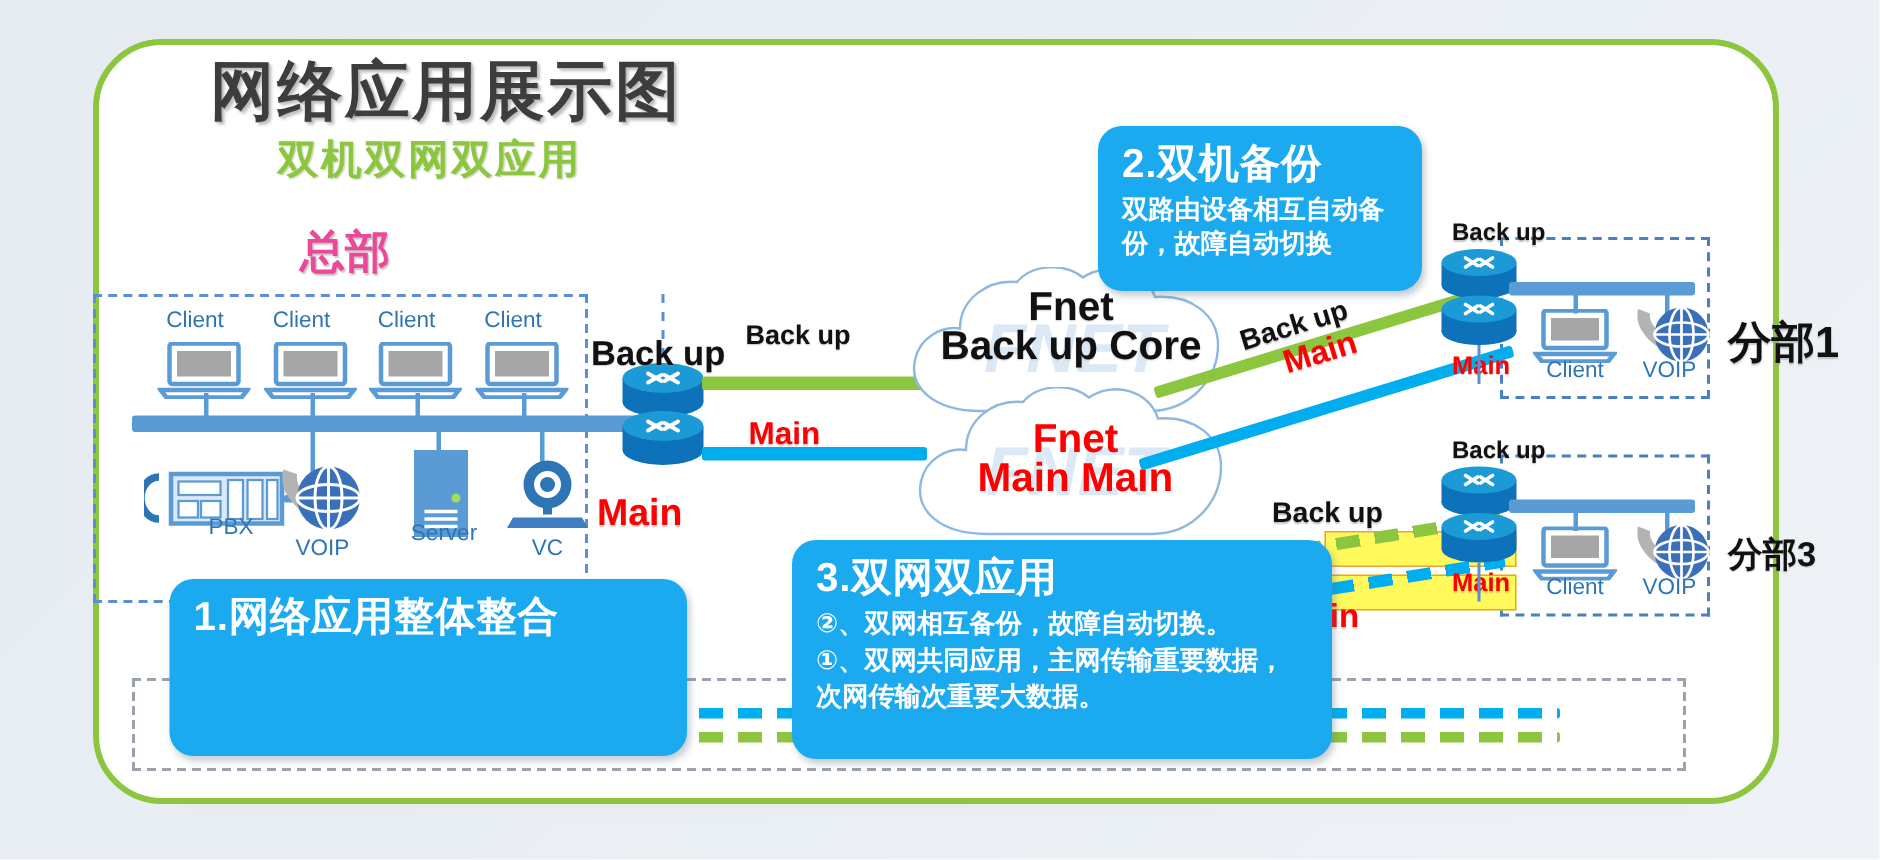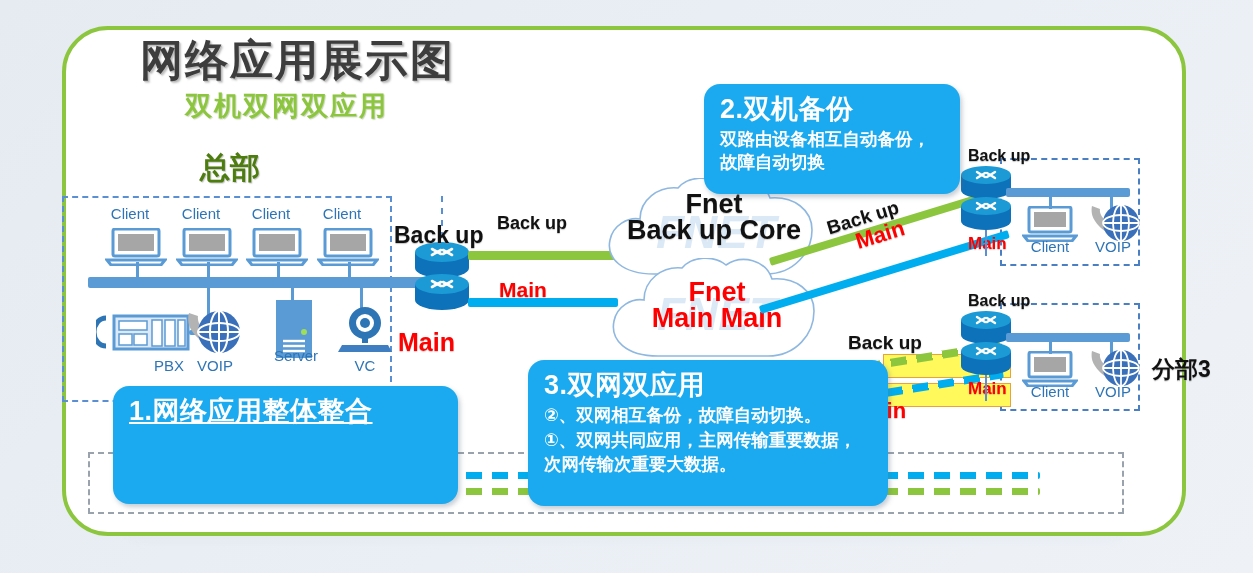--- a/index.html
+++ b/index.html
@@ -28,21 +28,21 @@
     color:#3d3d3d;letter-spacing:2px;
     text-shadow:1px 1px 0 #bdbdbd, 2px 2px 2px rgba(120,120,120,.45);
   }
   .title-sub{
     position:absolute;left:185px;top:88px;font-size:27px;font-weight:bold;
     color:#8CC63F;letter-spacing:2px;
     text-shadow:1px 1px 1px rgba(130,160,90,.45);
   }
   .hq-title{
     position:absolute;left:200px;top:148px;font-size:30px;font-weight:bold;
-    color:#4d7c0f;text-shadow:1px 1px 1px rgba(140,140,140,.5);
+    color:#ec4899;text-shadow:1px 1px 1px rgba(140,140,140,.5);
   }
 
   
   .hq-box{
     position:absolute;left:62px;top:196px;width:330px;height:206px;
     border:2px dashed #5b8fd4;box-sizing:border-box;
   }
   .bottom-box{
     position:absolute;left:88px;top:452px;width:1036px;height:62px;
     border:2px dashed #9aa2ad;box-sizing:border-box;
@@ -174,21 +174,21 @@
       <path d="M10 8 a12 14 0 0 0 0 28" fill="none" stroke="#2E75B6" stroke-width="5"></path>
       <rect x="18" y="6" width="74" height="33" fill="#dce9f7" stroke="#5b9bd5" stroke-width="3"></rect>
       <rect x="23" y="11" width="28" height="9" fill="#fff" stroke="#5b9bd5" stroke-width="1.5"></rect>
       <rect x="23" y="24" width="13" height="11" fill="#fff" stroke="#5b9bd5" stroke-width="1.5"></rect>
       <rect x="38" y="24" width="13" height="11" fill="#fff" stroke="#5b9bd5" stroke-width="1.5"></rect>
       <rect x="56" y="10" width="10" height="26" fill="#fff" stroke="#5b9bd5" stroke-width="1.5"></rect>
       <rect x="69" y="10" width="10" height="26" fill="#fff" stroke="#5b9bd5" stroke-width="1.5"></rect>
       <rect x="82" y="10" width="7" height="26" fill="#fff" stroke="#5b9bd5" stroke-width="1.5"></rect>
     </svg>
   </div>
-  <div class="devlbl" style="left:124px;top:358px;width:60px;text-align:right;">PBX</div>
+  <div class="devlbl" style="left:124px;top:344px;width:60px;">PBX</div>
 
   <div class="lan-bar" style="left:189px;top:330px;width:16px;height:5px;"></div>
 
   <div class="dev" style="left:183px;top:305px;">
     <svg width="62" height="56" viewBox="0 0 62 56">
       <path d="M6 8 c0 0 -3 9 3 18 c6 9 14 13 14 13 l6 -7 c0 0 -7 -4 -11 -10 c-4 -6 -3 -11 -3 -11 Z" fill="#b3b3b3"></path>
       <circle cx="36" cy="27" r="21" fill="#3a6fba"></circle>
       <g stroke="#ffffff" stroke-width="2" fill="none">
         <ellipse cx="36" cy="27" rx="21" ry="9"></ellipse>
         <ellipse cx="36" cy="27" rx="9" ry="21"></ellipse>
@@ -341,20 +341,21 @@
       <g stroke="#ffffff" stroke-width="1.8" fill="none">
         <ellipse cx="33" cy="23" rx="18" ry="8"></ellipse>
         <ellipse cx="33" cy="23" rx="8" ry="18"></ellipse>
         <line x1="15" y1="23" x2="51" y2="23"></line>
         <line x1="33" y1="5" x2="33" y2="41"></line>
       </g>
     </svg>
   </div>
   <div class="devlbl" style="left:1087px;top:239px;width:52px;">VOIP</div>
 
+  <div class="lbl black" style="left:1152px;top:209px;font-size:29px;">分部1</div>
 
   <div class="dev" style="left:958px;top:308px;">
     <svg width="56" height="38" viewBox="0 0 56 38">
       <ellipse cx="28" cy="27" rx="25" ry="9" fill="#0d72b9"></ellipse>
       <rect x="3" y="12" width="50" height="15" fill="#0d72b9"></rect>
       <ellipse cx="28" cy="12" rx="25" ry="9" fill="#1b9ad6"></ellipse>
       <g stroke="#ffffff" stroke-width="2.4" fill="none" stroke-linecap="round">
         <path d="M19 15 l8 -5"></path>
           <path d="M37 15 l-8 -5"></path>
         <path d="M19 9 l8 5"></path>
@@ -401,26 +402,26 @@
         <ellipse cx="33" cy="23" rx="8" ry="18"></ellipse>
         <line x1="15" y1="23" x2="51" y2="23"></line>
         <line x1="33" y1="5" x2="33" y2="41"></line>
       </g>
     </svg>
   </div>
   <div class="devlbl" style="left:1087px;top:384px;width:52px;">VOIP</div>
 
   <div class="lbl black" style="left:1152px;top:354px;font-size:23px;">分部3</div>
 
-  <div class="callout" style="left:704px;top:84px;width:256px;height:110px;">
+  <div class="callout" style="left:732px;top:84px;width:216px;height:110px;">
     <div class="c-title">2.双机备份</div>
     <div class="c-body">双路由设备相互自动备份，故障自动切换</div>
   </div>
 
-  <div class="callout" style="left:113px;top:386px;width:345px;height:118px;text-decoration:underline;">
+  <div class="callout" style="left:113px;top:386px;width:345px;height:118px;">
     <div class="c-title">1.网络应用整体整合</div>
   </div>
 
   <div class="callout" style="left:528px;top:360px;width:360px;height:146px;">
     <div class="c-title">3.双网双应用</div>
     <div class="c-body">②、双网相互备份，故障自动切换。</div>
     <div class="c-body">①、双网共同应用，主网传输重要数据，次网传输次重要大数据。</div>
   </div>
 
 </div>

